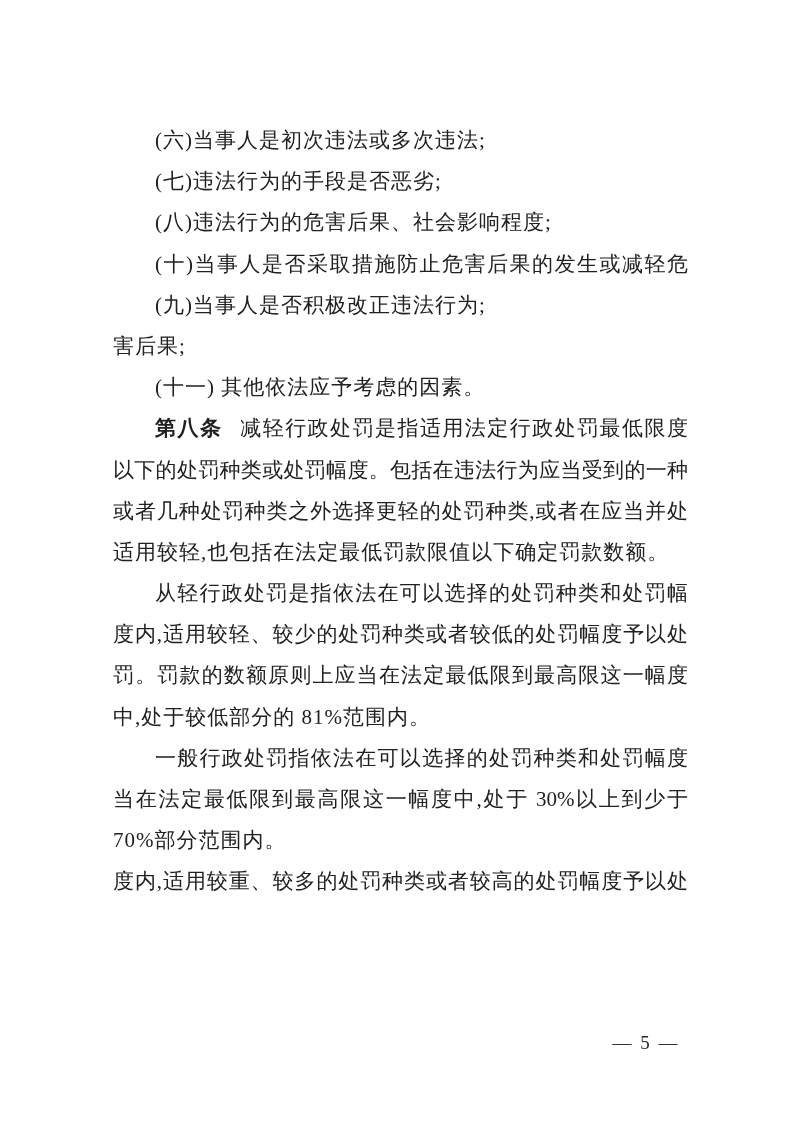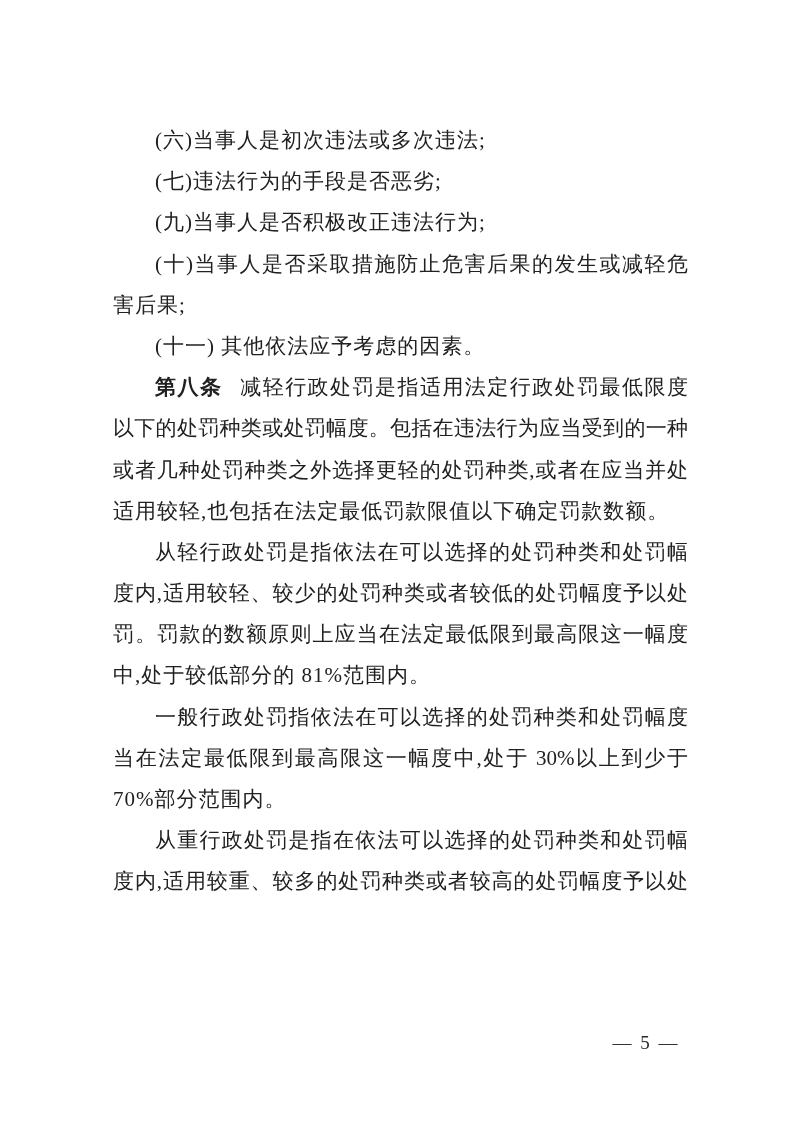--- a/index.html
+++ b/index.html
@@ -50,38 +50,38 @@
   }
 </style>
 </head>
 <body>
 
 <div class="page">
   <div class="content">
 
     <div class="line indent">(六)当事人是初次违法或多次违法;</div>
     <div class="line indent">(七)违法行为的手段是否恶劣;</div>
+    <div class="line indent">(八)违法行为的危害后果、社会影响程度;</div>
+    <div class="line indent just">(十)当事人是否采取措施防止危害后果的发生或减轻危</div>
     <div class="line indent">(九)当事人是否积极改正违法行为;</div>
-    <div class="line indent just">(十)当事人是否采取措施防止危害后果的发生或减轻危</div>
     <div class="line">害后果;</div>
     <div class="line indent">(十一) 其他依法应予考虑的因素。</div>
 
     <div class="line indent just"><span class="article-label">第八条</span><span>减轻行政处罚是指适用法定行政处罚最低限度</span></div>
     <div class="line just">以下的处罚种类或处罚幅度。包括在违法行为应当受到的一种</div>
     <div class="line just">或者几种处罚种类之外选择更轻的处罚种类,或者在应当并处</div>
     <div class="line">适用较轻,也包括在法定最低罚款限值以下确定罚款数额。</div>
 
     <div class="line indent just">从轻行政处罚是指依法在可以选择的处罚种类和处罚幅</div>
     <div class="line just">度内,适用较轻、较少的处罚种类或者较低的处罚幅度予以处</div>
     <div class="line just">罚。罚款的数额原则上应当在法定最低限到最高限这一幅度</div>
     <div class="line">中,处于较低部分的 81%范围内。</div>
 
     <div class="line indent just">一般行政处罚指依法在可以选择的处罚种类和处罚幅度</div>
     <div class="line just">当在法定最低限到最高限这一幅度中,处于 30%以上到少于</div>
     <div class="line">70%部分范围内。</div>
 
-    <div class="line indent just">从重行政处罚是指在依法可以选择的处罚种类和处罚幅</div>
     <div class="line just">度内,适用较重、较多的处罚种类或者较高的处罚幅度予以处</div>
 
   </div>
 
   <div class="page-num">— 5 —</div>
 </div>
 
 </body></html>

